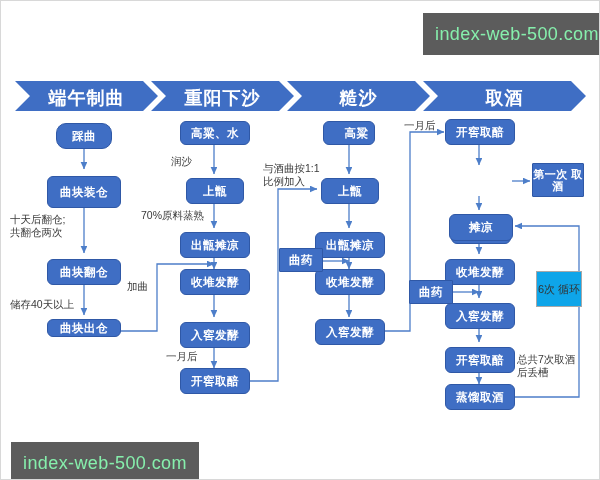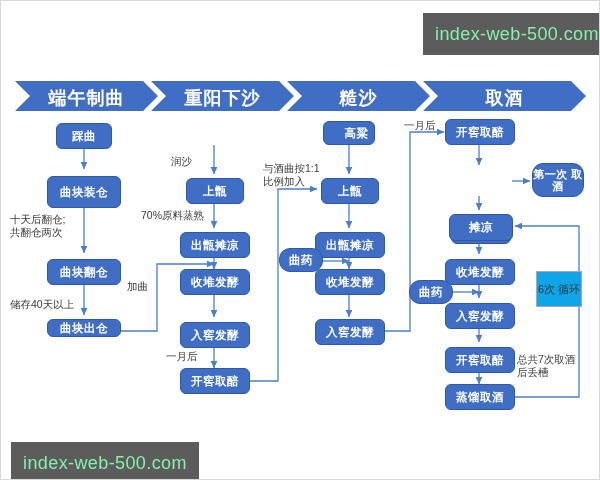--- a/index.html
+++ b/index.html
@@ -66,21 +66,21 @@
     font-weight: bold;
     display: flex;
     align-items: center;
     justify-content: center;
     text-align: center;
     line-height: 13px;
     box-sizing: border-box;
     letter-spacing: 0.5px;
   }
   .node.sq {
-    border-radius: 11px;
+    border-radius: 1px;
   }
   .node.small {
     font-size: 11px;
     line-height: 12.5px;
   }
   .plainbox {
     position: absolute;
     background: #0ea5e9;
     border: 1px solid #a8a8a8;
     color: #333333;
@@ -170,29 +170,30 @@
       <path d="M136,0 L264,0 L279,15 L264,30 L136,30 L151,15 Z" fill="#3f6ec4"></path>
       <path d="M272,0 L400,0 L415,15 L400,30 L272,30 L287,15 Z" fill="#3f6ec4"></path>
       <path d="M408,0 L556,0 L571,15 L556,30 L408,30 L423,15 Z" fill="#3f6ec4"></path>
     </svg>
   </div>
   <div class="banner-label" style="left:14px;  width:143px;">端午制曲</div>
   <div class="banner-label" style="left:150px; width:143px;">重阳下沙</div>
   <div class="banner-label" style="left:286px; width:143px;">糙沙</div>
   <div class="banner-label" style="left:422px; width:163px;">取酒</div>
 
-  <div class="node" style="left:55px;  top:122px; width:56px;  height:26px;">踩曲</div>
+  <div class="node" style="left:55px;  top:122px; width:56px;  height:26px;border-radius:10px;">踩曲</div>
   <div class="node" style="left:46px;  top:175px; width:74px;  height:32px;">曲块装仓</div>
   <div class="node" style="left:46px;  top:258px; width:74px;  height:26px;">曲块翻仓</div>
   <div class="node" style="left:46px;  top:318px; width:74px;  height:18px;">曲块出仓</div>
 
   <div class="elabel" style="left:9px;  top:212px;">十天后翻仓;
 共翻仓两次</div>
   <div class="elabel" style="left:9px;  top:297px;">储存40天以上</div>
 
+  <div class="node" style="left:179px; top:120px; width:70px;  height:24px;">高粱、水</div>
   <div class="node" style="left:185px; top:177px; width:58px;  height:26px;">上甑</div>
   <div class="node" style="left:179px; top:231px; width:70px;  height:26px;">出甑摊凉</div>
   <div class="node" style="left:179px; top:268px; width:70px;  height:26px;">收堆发酵</div>
   <div class="node" style="left:179px; top:321px; width:70px;  height:26px;">入窖发酵</div>
   <div class="node" style="left:179px; top:367px; width:70px;  height:26px;">开窖取醅</div>
 
   <div class="elabel" style="left:170px; top:154px;">润沙</div>
   <div class="elabel" style="left:140px; top:208px;">70%原料蒸熟</div>
   <div class="elabel" style="left:126px; top:279px;">加曲</div>
   <div class="elabel" style="left:165px; top:349px;">一月后</div>

